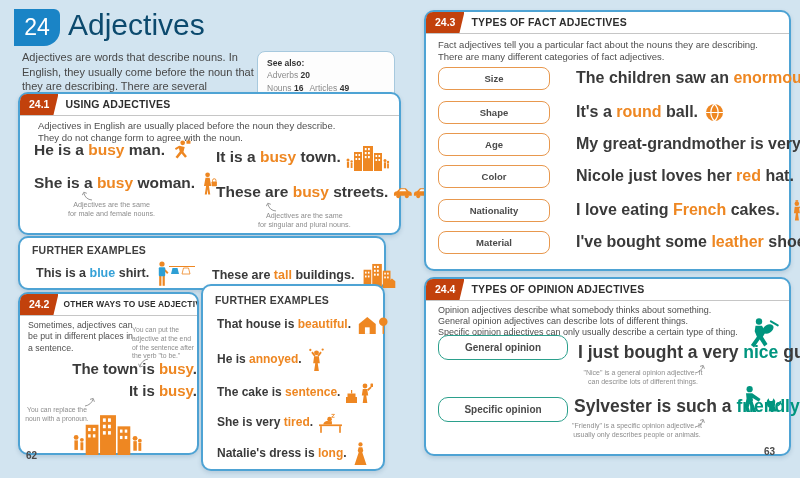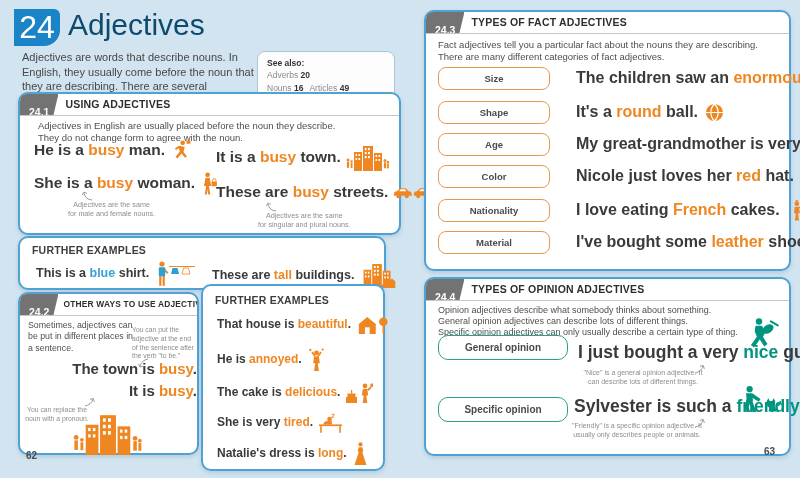--- a/index.html
+++ b/index.html
@@ -1,35 +1,35 @@
 <!DOCTYPE html>
 <html><head>
 <meta charset="utf-8">
 <style>
   html,body{margin:0;padding:0}
   body{width:800px;height:478px;background:#d2e4f0;font-family:"Liberation Sans",sans-serif;position:relative;overflow:hidden;color:#3a3a3a}
   .panel{position:absolute;background:#fff;border:2px solid #4ea3d4;border-radius:10px;box-shadow:0 2px 4px rgba(50,90,120,.18);box-sizing:border-box}
   .sec-head{position:absolute;top:0;left:0;right:0;height:21px;border-bottom:1px solid #c6c6c6;display:flex;align-items:stretch;overflow:hidden;border-radius:7px 7px 0 0}
-  .sec-tab{background:#737373;color:#fff;font-size:10.5px;font-weight:bold;line-height:21px;padding:8px 9px;clip-path:polygon(0 0,100% 0,calc(100% - 5px) 100%,0 100%)}
+  .sec-tab{background:#c2410c;color:#fff;font-size:10.5px;font-weight:bold;line-height:21px;padding:0 9px;clip-path:polygon(0 0,100% 0,calc(100% - 5px) 100%,0 100%)}
   .sec-title{font-size:10.5px;font-weight:bold;color:#2d2d2d;line-height:21px;margin-left:7px;letter-spacing:.2px;white-space:nowrap}
   .desc{position:absolute;font-size:9.5px;color:#4e4e4e;line-height:1.3}
   .sent{position:absolute;white-space:nowrap;font-weight:bold;color:#3a3a3a}
   .sent svg{vertical-align:middle;margin-left:5px}
   .sentc{position:absolute;left:0;right:0;text-align:right;white-space:nowrap;font-weight:bold;color:#3a3a3a}
   .s155{font-size:15.5px}.s125{font-size:12.5px}.s12{font-size:12px}.s15{font-size:15px}
   .adj-o{color:#ee8722}.adj-b{color:#35a1d7}.adj-t{color:#00957f}
   .note{position:absolute;font-size:7.2px;color:#8d8d8d;line-height:1.3;white-space:pre-line}
   .fe-title{position:absolute;font-size:10.5px;font-weight:bold;color:#3d3d3d;letter-spacing:.2px}
   .fact-row{position:absolute;left:12px;display:flex;align-items:center;height:24px}
   .pill{min-width:112px;width:112px;height:23px;border:1.5px solid #e8984e;border-radius:8px;font-size:9.5px;font-weight:bold;color:#4a4a4a;display:flex;align-items:center;justify-content:center;box-sizing:border-box;background:#fff}
   .pill-t{min-width:130px;width:130px;height:25px;border-color:#2ba08c;border-radius:10px;font-size:10px}
   .frs{margin-left:26px;white-space:nowrap;font-weight:bold;font-size:16px}
   .fact-row svg{margin-left:7px}
   .arr{position:absolute}
-  #chapter-num{position:absolute;left:14px;top:9px;width:46px;height:37px;background:#1a84c6;border-radius:0 6px 16px 0;color:#fff;font-size:32px;font-weight:300;text-align:center;line-height:37px}
+  #chapter-num{position:absolute;left:14px;top:9px;width:46px;height:37px;background:#1a84c6;border-radius:0 6px 16px 0;color:#fff;font-size:23px;font-weight:300;text-align:center;line-height:37px}
   #chapter-title{position:absolute;left:68px;top:8px;font-size:30px;font-weight:300;color:#0c4a6e}
   #intro{position:absolute;left:22px;top:50px;width:238px;font-size:11px;color:#474747;line-height:1.32}
   #see-also{position:absolute;left:257px;top:51px;width:118px;background:#fdfdfd;border:1px solid #a7c9de;border-radius:8px;padding:5px 9px;font-size:8.5px;line-height:1.45}
   #see-also .lbl{font-weight:bold;color:#333}
   #see-also .nm{color:#8a8a8a}
   #see-also .nu{font-weight:bold;color:#333;margin-right:6px}
   .pagenum{position:absolute;font-size:10px;font-weight:bold;color:#4a4a4a}
 </style>
 </head>
 <body>
@@ -210,21 +210,21 @@
         <circle cx="29" cy="8" r="4.5"></circle>
         <rect x="28.2" y="12" width="1.6" height="9"></rect>
       </svg></div>
   <div class="sent s12" style="left:14px;top:62px"><span>He is </span><span class="adj-o">annoyed</span><span>.</span><svg width="19" height="23" viewBox="0 0 20 24" fill="#ee8722">
         <circle cx="10" cy="5" r="2.6"></circle>
         <path d="M7.5 8.5h5l1 7.5h-2.2l1.2 8h-5l1.2-8H6.5z"></path>
         <path d="M7.7 9 4.5 4.8 6 3.7l3 4.1zM12.3 9l3.2-4.2-1.5-1.1-3 4.1z"></path>
         <circle cx="3.5" cy="2" r="1.2"></circle>
         <circle cx="16.5" cy="1.5" r="1.2"></circle>
       </svg></div>
-  <div class="sent s12" style="left:14px;top:96px"><span>The cake is </span><span class="adj-o">delicious</span><span>.</span><svg width="30" height="22" viewBox="0 0 30 22" fill="#ee8722">
+  <div class="sent s12" style="left:14px;top:96px"><span>The cake is </span><span class="adj-o">sentence</span><span>.</span><svg width="30" height="22" viewBox="0 0 30 22" fill="#ee8722">
         <rect x="1" y="15" width="11" height="6"></rect>
         <rect x="2.5" y="11.5" width="8" height="3.5"></rect>
         <rect x="6" y="8" width="1.2" height="3.5"></rect>
         <circle cx="20" cy="4" r="2.4"></circle>
         <path d="M17.8 7h4.4l1 6.5h-1.9l1 7.5h-4.6l1-7.5h-1.9z"></path>
         <path d="M22 7.5l3.5-3 1.2 1.3-3.4 3.2z"></path>
         <rect x="25.5" y="1.5" width="2.5" height="3.5" rx="0.5"></rect>
       </svg></div>
   <div class="sent s12" style="left:14px;top:126px"><span>She is very </span><span class="adj-o">tired</span><span>.</span><svg width="25" height="21" viewBox="0 0 26 22" fill="#ee8722">
         <circle cx="12" cy="7.5" r="2.4"></circle>

